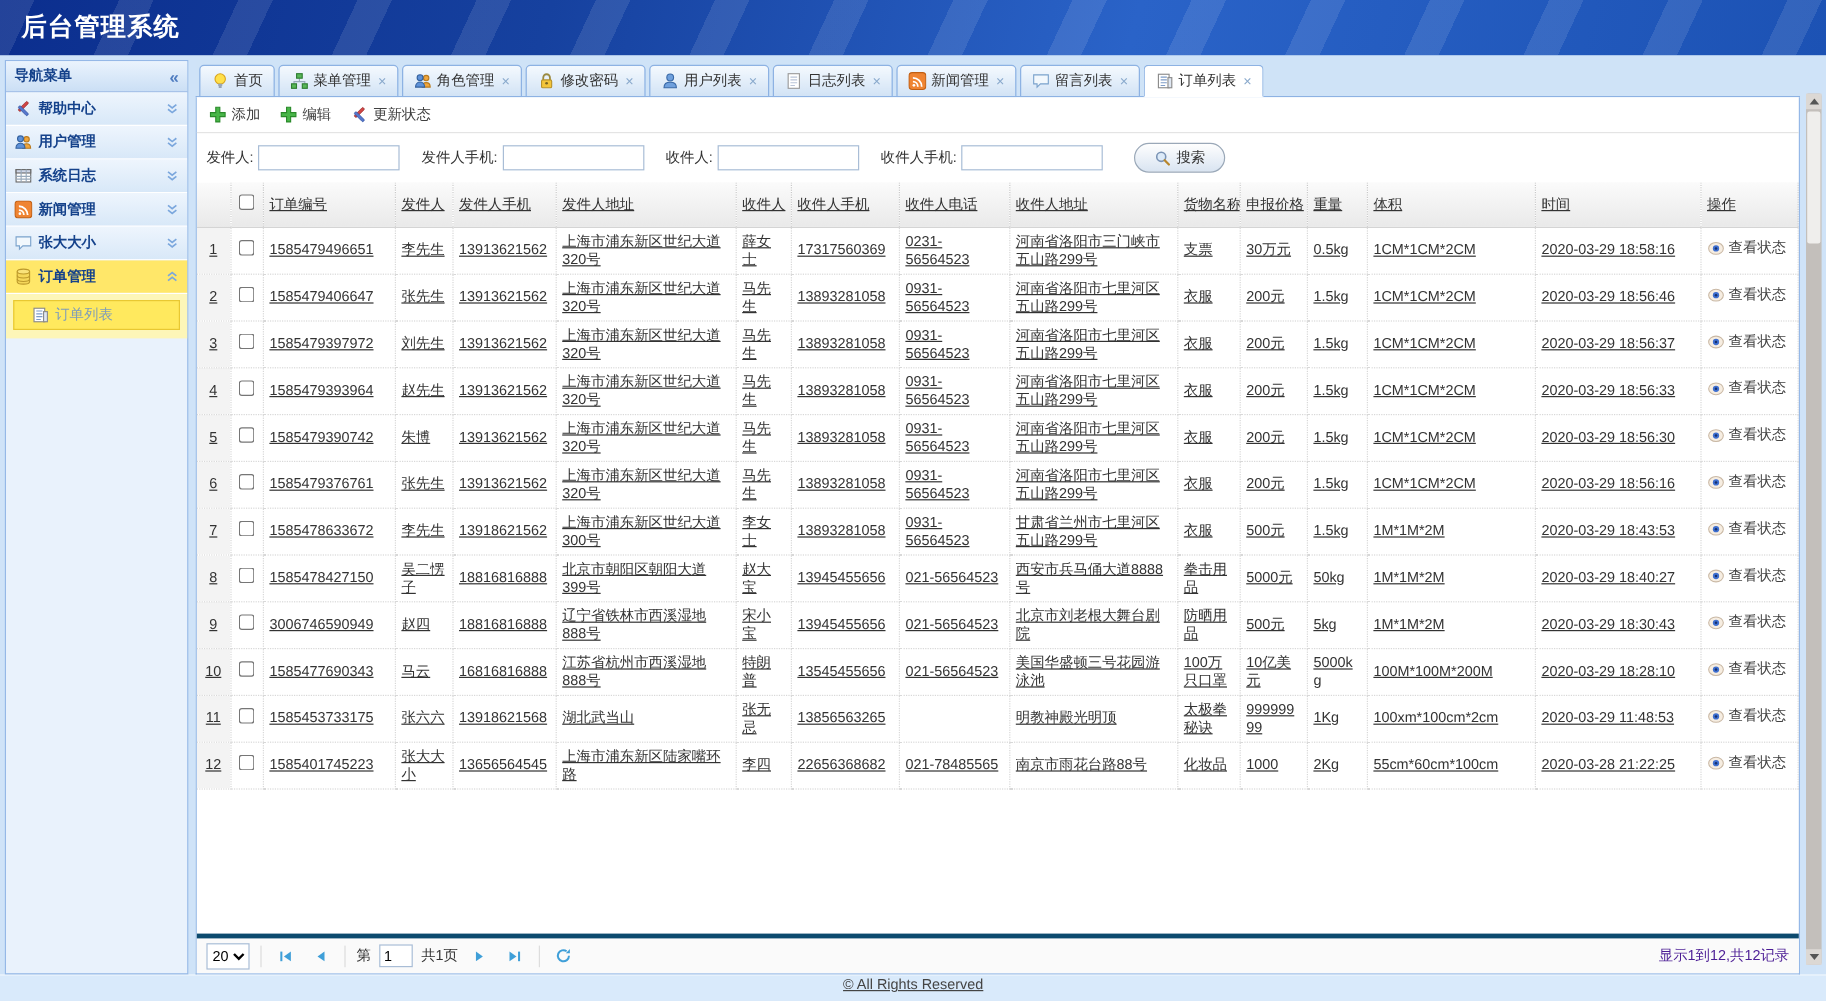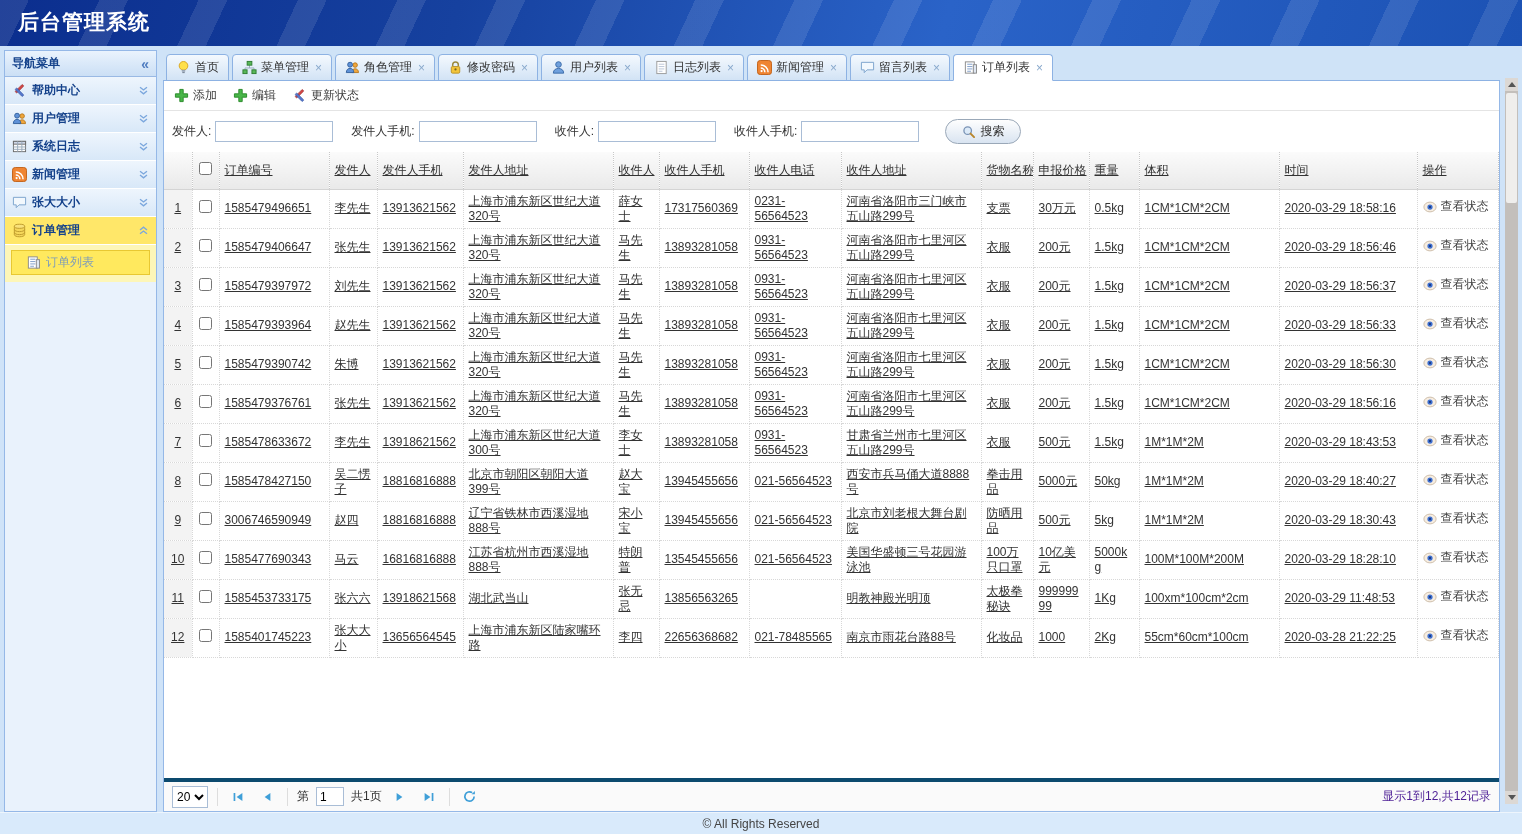--- a/index.html
+++ b/index.html
@@ -64,21 +64,21 @@
 
   
   .pager { border-top:4px solid #0c4a6e; background:#fafafa; height:33px; display:flex; align-items:center; padding:0 8px; gap:7px; }
   .pager select { height:22px; border:1px solid #a9bdd6; font:12px "Liberation Sans",sans-serif; background:#fff; }
   .pbtn { display:inline-flex; align-items:center; justify-content:center; width:22px; height:22px; cursor:pointer; }
   .psep { width:1px; height:18px; background:#ddd; margin:0 2px; }
   .pager input { width:28px; height:19px; border:1px solid #a9bdd6; padding:0 3px; font:12px "Liberation Sans",sans-serif; }
   .pager .summary { margin-left:auto; color:#4c1d95; }
 
   
-  .footer { height:22px; background:#d9eafb; border-top:1px solid #eef5fc; display:flex; align-items:center; justify-content:center; color:#444; }
+  .footer { height:22px; background:#d9eafb; border-top:1px solid #eef5fc; display:flex; align-items:flex-start; justify-content:center; color:#444;text-decoration:underline; }
   .vscroll { position:absolute; right:4px; top:78px; width:13px; height:726px; background:#c3bfbb; border-radius:2px; }
   .vscroll .arrow { position:absolute; left:0; width:13px; height:13px; background:#dcd8d4; display:flex; align-items:center; justify-content:center; cursor:pointer; }
   .vscroll .arrow.up { top:0; } .vscroll .arrow.down { bottom:0; }
   .vscroll .thumb { position:absolute; left:1px; top:15px; width:11px; height:110px; background:#efeeec; border-radius:2px; cursor:pointer; }
   .tri { width:0; height:0; border-left:4px solid transparent; border-right:4px solid transparent; }
   .tri.up { border-bottom:5px solid #555; } .tri.down { border-top:5px solid #555; }
 </style>
 </head>
 <body>
 

